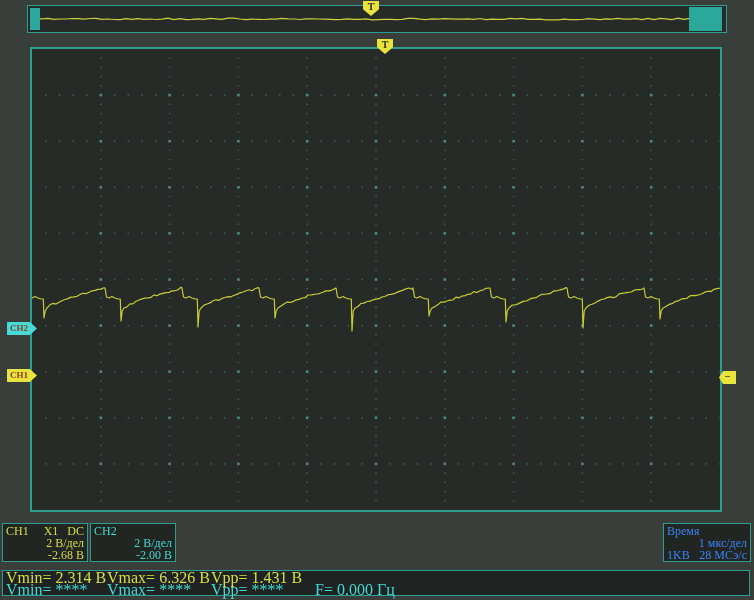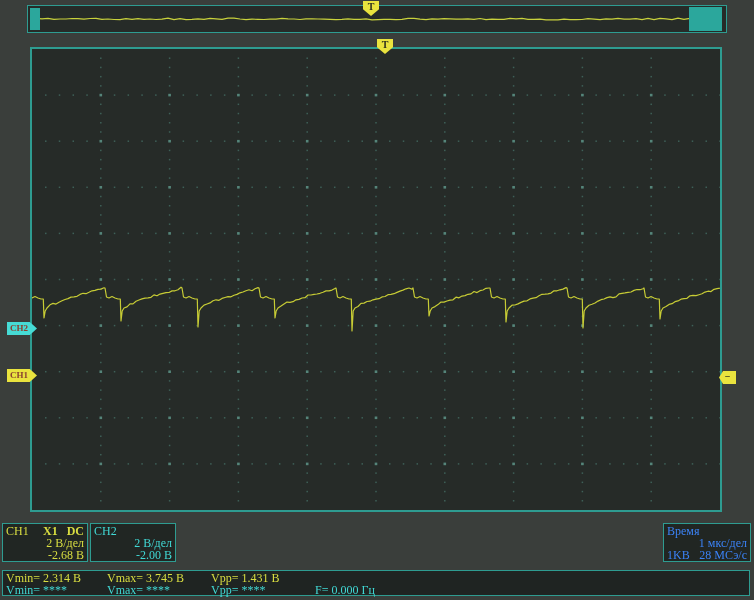--- a/index.html
+++ b/index.html
@@ -55,27 +55,27 @@
   .panel {
     position:absolute; top:523px; height:39px; box-sizing:border-box;
     border:1px solid #2e9c91; background:#212623;
     font-size:12px; line-height:12px; padding:1px 3px 0 3px;
   }
   #panel-ch1  { left:2px;   width:86px; color:#d9de41; }
   #panel-ch2  { left:90px;  width:86px; color:#41d9d5; }
   #panel-time { left:663px; width:88px; color:#3b82f6; }
   .panel-row { display:flex; justify-content:space-between; }
   .panel-row .only-right { margin-left:auto; }
-  .mode-pair span { margin-left:6px;font-weight:bold; }
+  .mode-pair span { margin-left:6px; }
 
   
   #measure-bar {
     position:absolute; left:2px; top:570px; width:748px; height:26px;
     box-sizing:border-box; border:1px solid #2e9c91; background:#1f2422;
-    font-size:12px; line-height:12px; padding-top:1px;
+    font-size:16px; line-height:12px; padding-top:1px;
   }
   .m-row { display:flex; }
   .m-row.ch1 { color:#d9de41; }
   .m-row.ch2 { color:#41d9d5;font-family:Liberation Serif, serif; }
   .m-cell { width:104px; box-sizing:border-box; }
   .m-cell:first-child { padding-left:3px; }
   .m-cell.last { flex:1; }
 </style>
 </head>
 <body>
@@ -1124,21 +1124,21 @@
     </div>
     <div class="panel-row">
       <span>1KB</span>
       <span>28 МСэ/с</span>
     </div>
   </div>
 
   <div id="measure-bar">
     <div class="m-row ch1">
       <span class="m-cell">Vmin= 2.314 В</span>
-      <span class="m-cell">Vmax= 3.745 В</span>
+      <span class="m-cell">Vmax= 6.326 В</span>
       <span class="m-cell">Vpp= 1.431 В</span>
     </div>
     <div class="m-row ch2">
       <span class="m-cell">Vmin= ****</span>
       <span class="m-cell">Vmax= ****</span>
       <span class="m-cell">Vpp= ****</span>
       <span class="m-cell last">F= 0.000 Гц</span>
     </div>
   </div>
 

